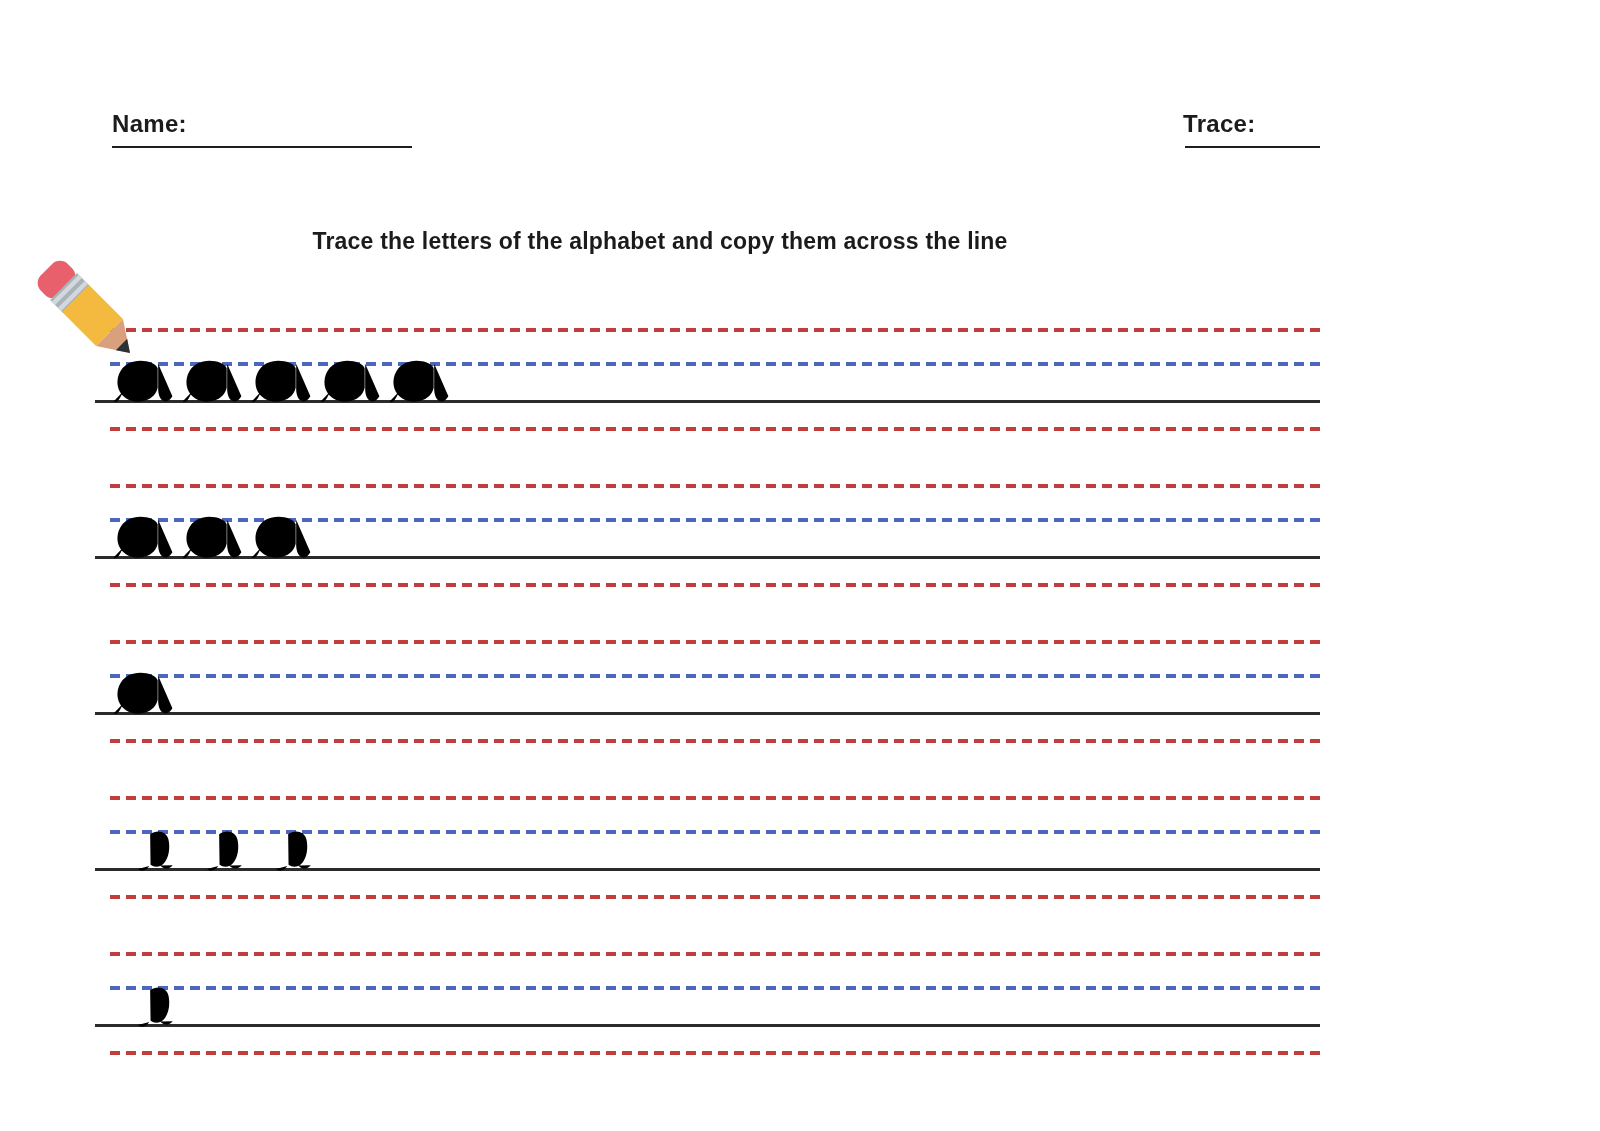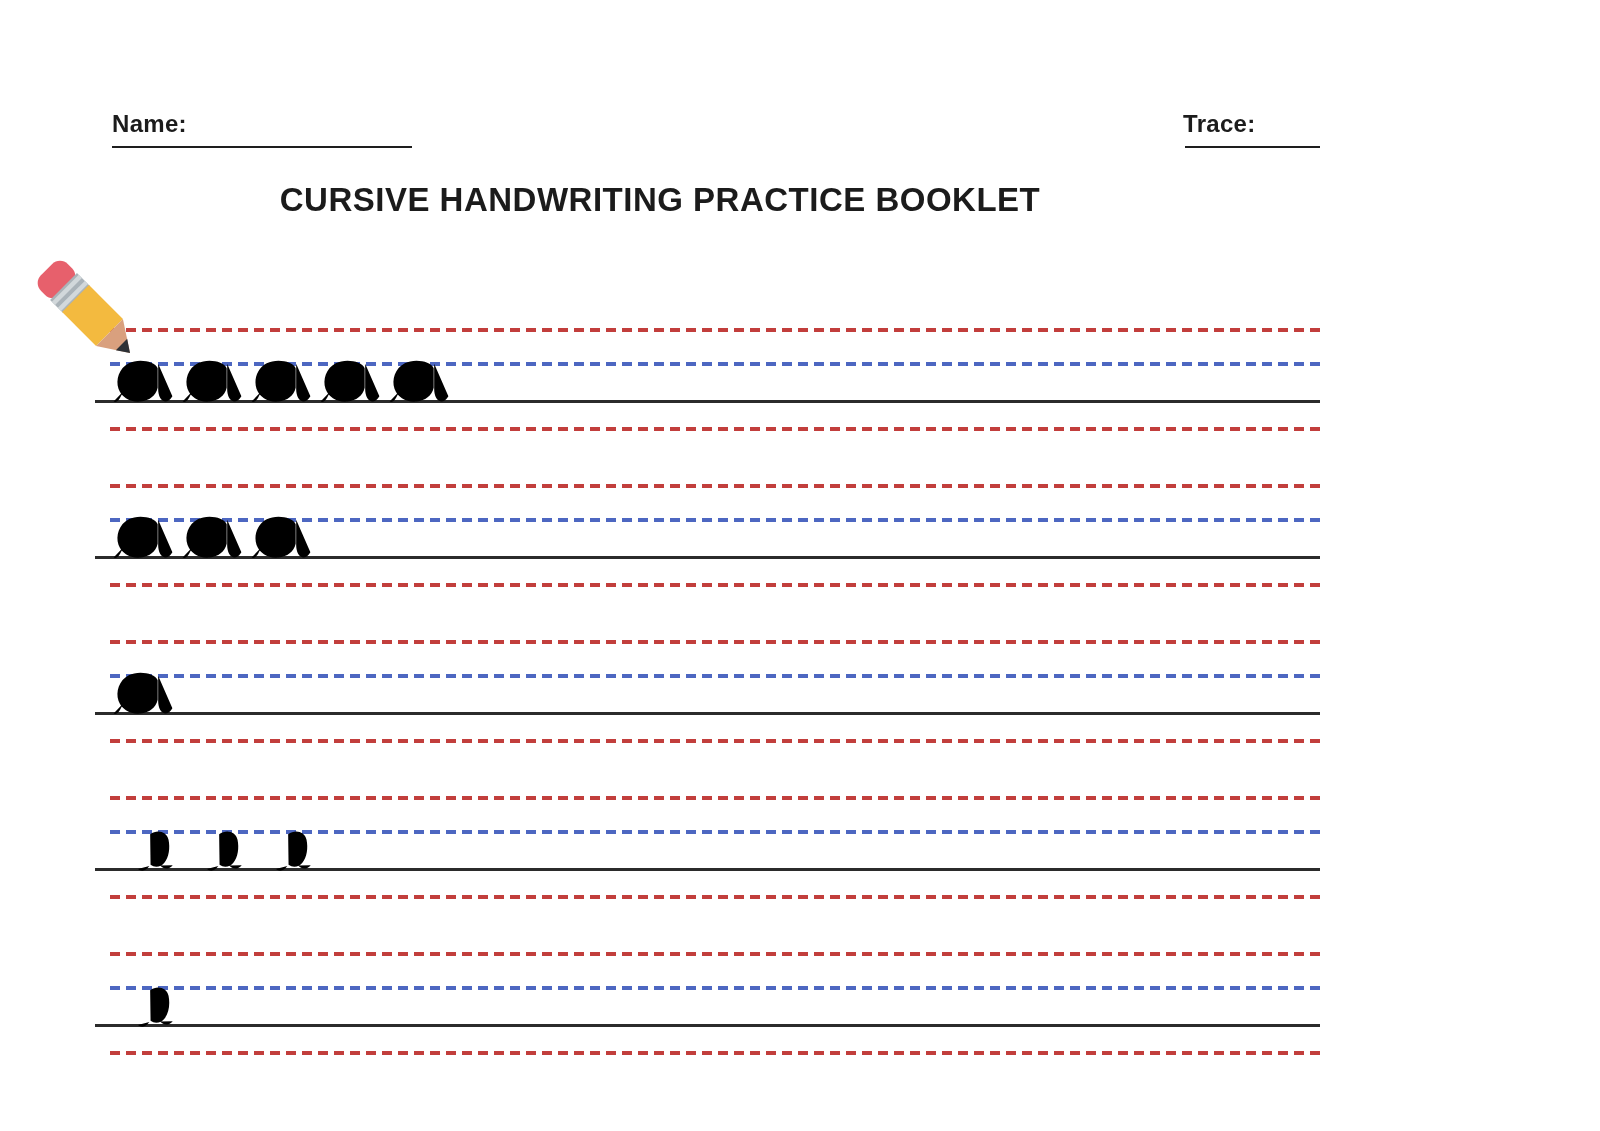--- a/index.html
+++ b/index.html
@@ -76,21 +76,21 @@
       </g>
     </defs>
   </svg>
 
   <span class="field-label name-label">Name:</span>
   <div class="write-line name-line"></div>
 
   <span class="field-label date-label">Trace:</span>
   <div class="write-line date-line"></div>
 
-  <div class="page-title">CURSIVE HANDWRITING PRACTICE BOOKLET</div>
+  <div class="page-subtitle">Trace the letters of the alphabet and copy them across the line</div>
 
   <div class="rows" id="rows">
       <div class="line-group" style="top: 328px;">
         <div class="rule dash red" style="top: 0px;"></div>
         <div class="rule dash blue" style="top: 34px;"></div>
         <div class="rule solid" style="top: 72px;"></div>
         <div class="rule dash red" style="top: 99px;"></div>
         <svg viewBox="0 0 130 100" width="64" height="49" class="letter" style="left: 110px; top: 28px; color: rgb(22, 22, 22);">
           <use href="#glyph-a"></use>
         </svg>

